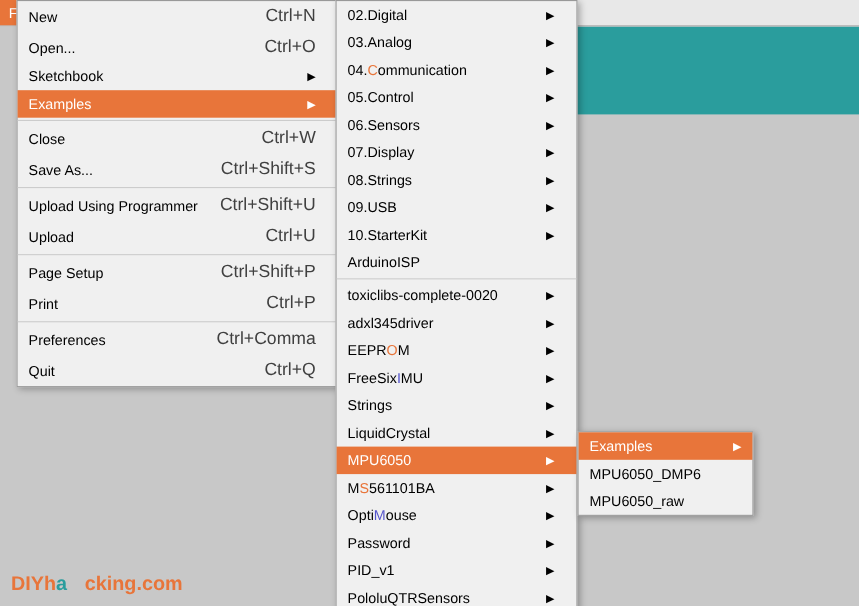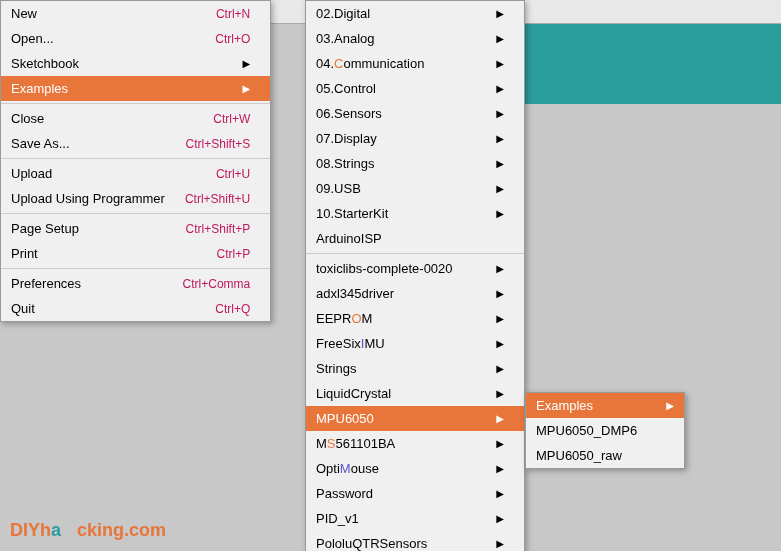--- a/index.html
+++ b/index.html
@@ -72,37 +72,37 @@
       align-items: center;
       justify-content: space-between;
       position: relative;
     }
     .dropdown-item.active {
       background: #e8753a;
       color: white;
     }
     .dropdown-item .shortcut {
       margin-left: 20px;
-      color: #be185d;
-      font-size: 12px;
+      color: #404040;
+      font-size: 16px;
     }
     .dropdown-item .arrow {
       font-size: 10px;
       margin-left: 10px;
     }
     .dropdown-separator {
       height: 1px;
       background: #ccc;
       margin: 2px 0;
     }
 
     
     .file-menu {
       top: 0px;
-      left: 0px;
+      left: 15px;
     }
 
     
     .examples-submenu {
       top: 0px;
       left: 305px;
       min-width: 220px;
     }
 
     
@@ -159,26 +159,26 @@
   <div class="dropdown-item">
     <span>Close</span>
     <span class="shortcut">Ctrl+W</span>
   </div>
   <div class="dropdown-item">
     <span>Save As...</span>
     <span class="shortcut">Ctrl+Shift+S</span>
   </div>
   <div class="dropdown-separator"></div>
   <div class="dropdown-item">
+    <span>Upload Using Programmer</span>
+    <span class="shortcut">Ctrl+Shift+U</span>
+  </div>
+  <div class="dropdown-item">
     <span>Upload</span>
     <span class="shortcut">Ctrl+U</span>
-  </div>
-  <div class="dropdown-item">
-    <span>Upload Using Programmer</span>
-    <span class="shortcut">Ctrl+Shift+U</span>
   </div>
   <div class="dropdown-separator"></div>
   <div class="dropdown-item">
     <span>Page Setup</span>
     <span class="shortcut">Ctrl+Shift+P</span>
   </div>
   <div class="dropdown-item">
     <span>Print</span>
     <span class="shortcut">Ctrl+P</span>
   </div>

